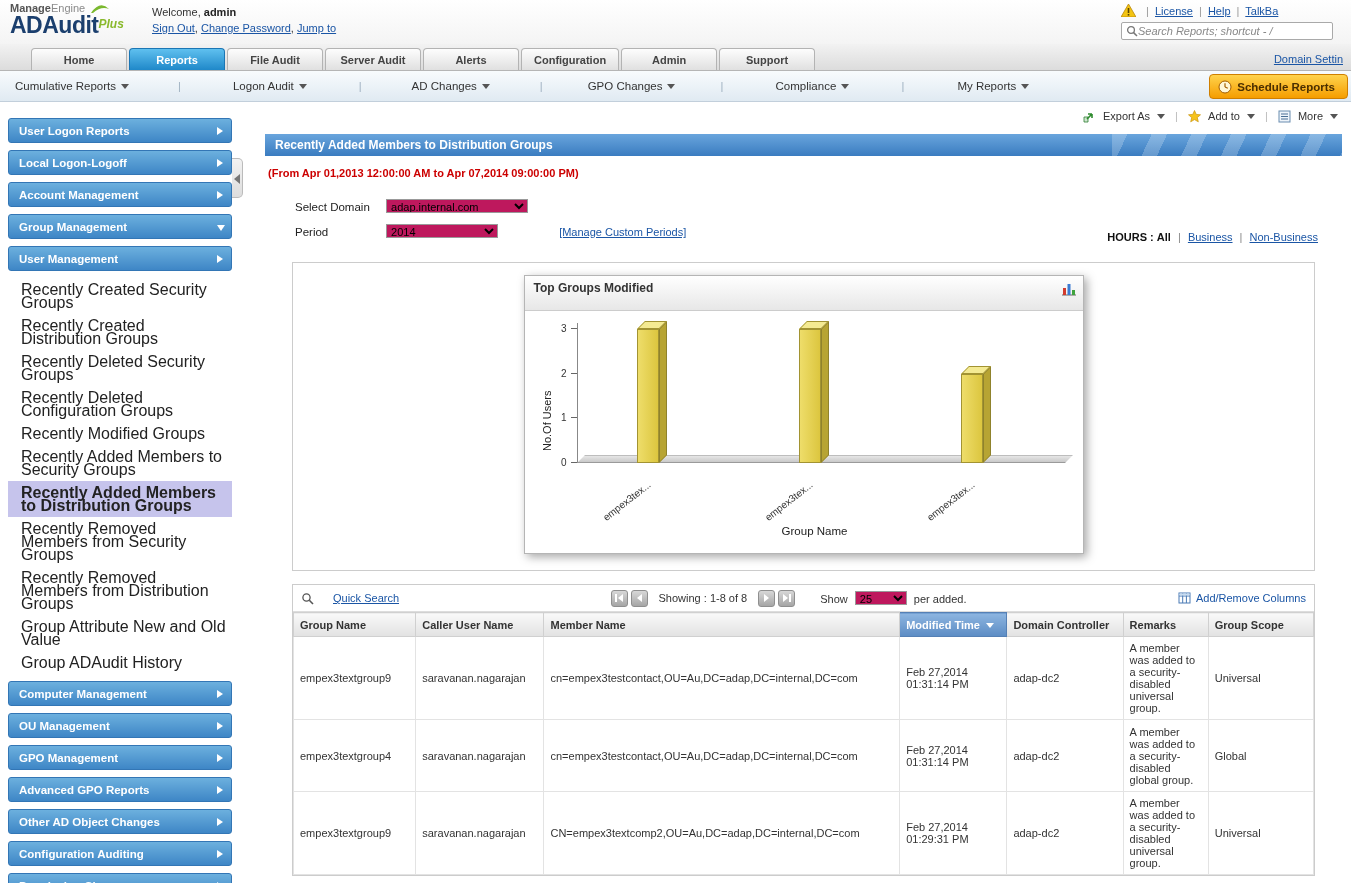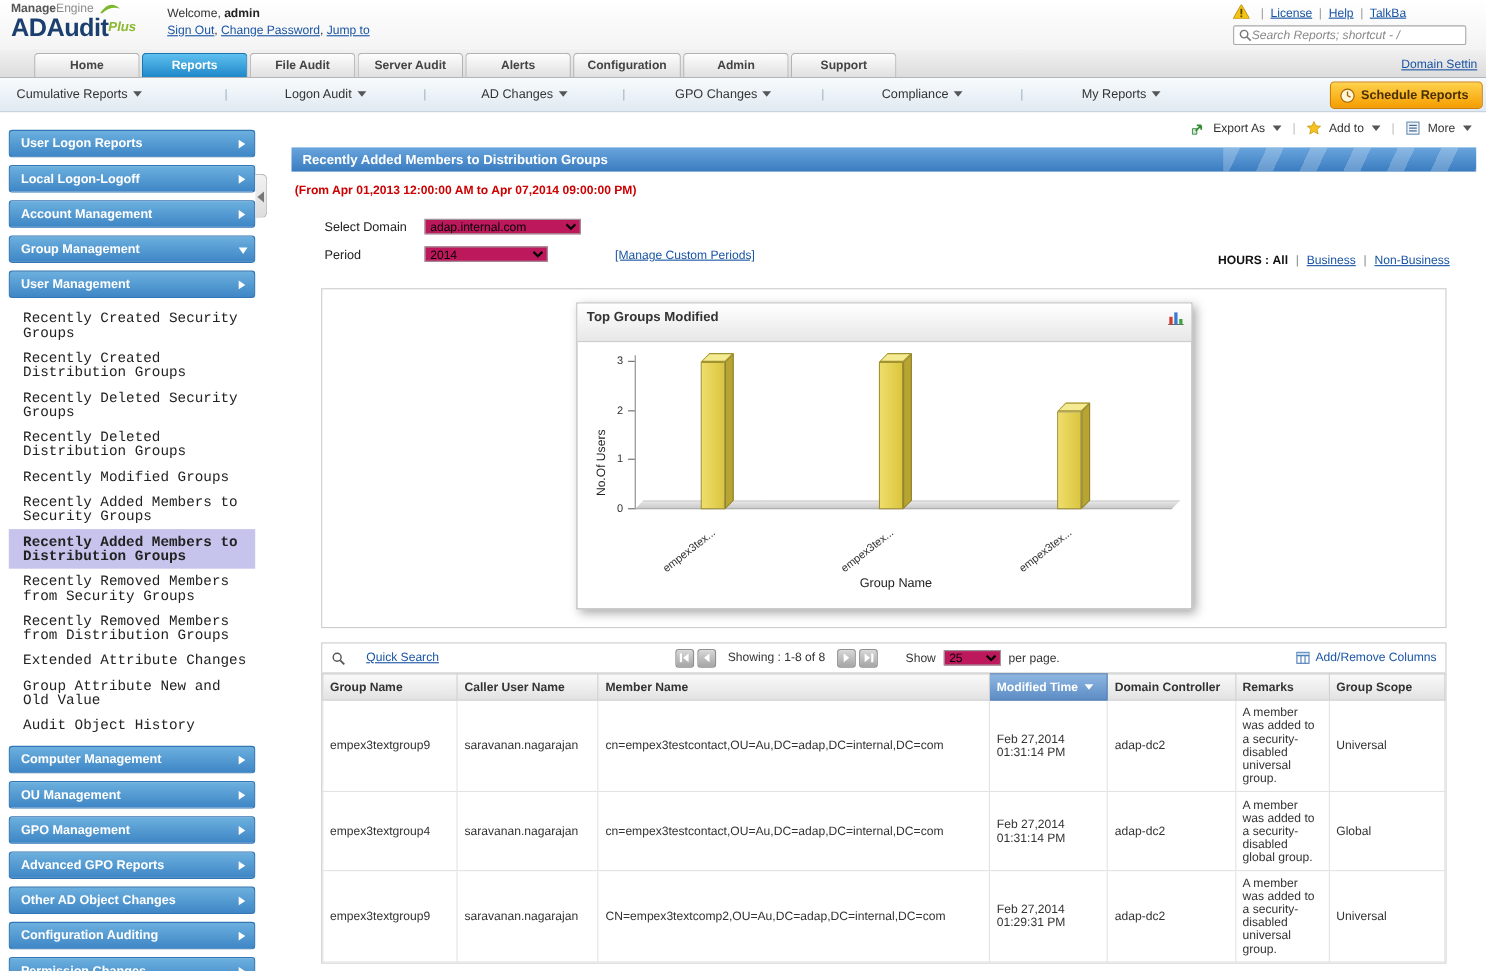--- a/index.html
+++ b/index.html
@@ -32,32 +32,32 @@
   
   .tabbar { position:absolute; top:44px; left:0; right:0; height:27px; background:linear-gradient(#f2f2f2,#dcdcdc); border-bottom:1px solid #b5b5b5; }
   .tabs { position:absolute; left:8px; bottom:0; display:flex;margin-left:23px; }
   .tab { min-width:96px; text-align:center; padding:5px 12px 4px; margin-right:2px; background:linear-gradient(#fdfdfd,#e0e0e0); border:1px solid #b3b3b3; border-bottom:none; border-radius:4px 4px 0 0; font-weight:bold; color:#444; cursor:pointer; }
   .tab.active { background:linear-gradient(#5fc0ef,#1f88c9); color:#fff; border-color:#1b76b4; }
   .domain-settings { position:absolute; right:8px; bottom:5px; font-size:11px; }
 
   
   .subnav { position:absolute; top:71px; left:0; right:0; height:31px; background:linear-gradient(#f8fbfd,#e0eaf2); border-bottom:1px solid #c2cfdb; display:flex; align-items:center; }
   .subnav-item { width:178px; text-align:center; color:#333; font-size:11.5px; cursor:pointer; white-space:nowrap; }
-  .subnav-item:first-child { width:204px; text-align:left; padding-left:15px; }
+  .subnav-item:first-child { width:178px; text-align:left; padding-left:15px; }
   .vsep { color:#9fb0c0; }
   .caret-dark { display:inline-block; width:0; height:0; border-left:4px solid transparent; border-right:4px solid transparent; border-top:5px solid #555; margin-left:5px; vertical-align:1px; }
   .schedule-btn { position:absolute; right:3px; top:3px; height:25px; display:flex; align-items:center; gap:5px; padding:0 12px 0 8px; background:linear-gradient(#ffd34d,#f59d00); border:1px solid #cf7f00; border-radius:4px; font-weight:bold; font-size:11.5px; color:#4a2f00; cursor:pointer; font-family:"Liberation Sans",sans-serif; }
 
   
   .sidebar { position:absolute; left:8px; top:118px; width:224px; }
   .side-section { position:relative; height:25px; line-height:25px; margin-bottom:7px; padding:0 8px 0 10px; background:linear-gradient(#6cb0de,#3e86c6); border:1px solid #3376b5; border-radius:3px; color:#fff; font-weight:bold; font-size:11.5px; cursor:pointer; }
   .arr-r { position:absolute; right:8px; top:8px; width:0; height:0; border-left:6px solid #fff; border-top:4px solid transparent; border-bottom:4px solid transparent; }
   .arr-d { position:absolute; right:6px; top:10px; width:0; height:0; border-top:6px solid #fff; border-left:4px solid transparent; border-right:4px solid transparent; }
   .side-sub-list { margin:1px 0 7px; }
-  .side-sub { padding:5px 6px 5px 13px; font-size:13px; line-height:13px; color:#222; cursor:pointer;font-family:Liberation Mono, monospace; }
+  .side-sub { padding:5px 6px 5px 13px; font-size:16px; line-height:13px; color:#222; cursor:pointer; }
   .side-sub.selected { background:#c6c4ec; font-weight:bold; }
   .collapse-handle { position:absolute; left:232px; top:158px; width:11px; height:40px; background:linear-gradient(#f2f2f2,#dddddd); border:1px solid #bbb; border-left:none; border-radius:0 5px 5px 0; cursor:pointer; }
   .collapse-handle i { position:absolute; left:2px; top:15px; width:0; height:0; border-right:6px solid #777; border-top:5px solid transparent; border-bottom:5px solid transparent; }
 
   
   .main { position:absolute; left:265px; top:102px; right:9px; bottom:0; }
   .actions { text-align:right; padding:8px 4px 6px; font-size:11px; }
   .action { cursor:pointer; color:#333; white-space:nowrap; }
   .action .lbl { margin:0 2px 0 4px; }
   .actions .sep { color:#bbb; margin:0 7px; }
@@ -212,29 +212,28 @@
     <div class="side-section"><span>User Logon Reports</span><i class="arr-r"></i></div>
     <div class="side-section"><span>Local Logon-Logoff</span><i class="arr-r"></i></div>
     <div class="side-section"><span>Account Management</span><i class="arr-r"></i></div>
     <div class="side-section"><span>Group Management</span><i class="arr-d"></i></div>
     <div class="side-section"><span>User Management</span><i class="arr-r"></i></div>
 
     <div class="side-sub-list">
       <div class="side-sub">Recently Created Security Groups</div>
       <div class="side-sub">Recently Created Distribution Groups</div>
       <div class="side-sub">Recently Deleted Security Groups</div>
-      <div class="side-sub">Recently Deleted Distribution Groups</div>
+      <div class="side-sub">Recently Deleted Configuration Groups</div>
       <div class="side-sub">Recently Modified Groups</div>
       <div class="side-sub">Recently Added Members to Security Groups</div>
       <div class="side-sub selected">Recently Added Members to Distribution Groups</div>
       <div class="side-sub">Recently Removed Members from Security Groups</div>
       <div class="side-sub">Recently Removed Members from Distribution Groups</div>
-      <div class="side-sub">Extended Attribute Changes</div>
       <div class="side-sub">Group Attribute New and Old Value</div>
-      <div class="side-sub">Audit Object History</div>
+      <div class="side-sub">Group ADAudit History</div>
     </div>
 
     <div class="side-section"><span>Computer Management</span><i class="arr-r"></i></div>
     <div class="side-section"><span>OU Management</span><i class="arr-r"></i></div>
     <div class="side-section"><span>GPO Management</span><i class="arr-r"></i></div>
     <div class="side-section"><span>Advanced GPO Reports</span><i class="arr-r"></i></div>
     <div class="side-section"><span>Other AD Object Changes</span><i class="arr-r"></i></div>
     <div class="side-section"><span>Configuration Auditing</span><i class="arr-r"></i></div>
     <div class="side-section"><span>Permission Changes</span><i class="arr-r"></i></div>
     <div class="side-section"><span>DNS Select</span><i class="arr-r"></i></div>
@@ -368,21 +367,21 @@
           <span class="pgbtn">
               <i class="tri-r"></i>
             </span>
           <span class="pgbtn">
               <i class="tri-r"></i>
               <i class="pipebar"></i>
             </span>
           <span class="show-group">
             <span>Show</span>
             <select><option>25</option></select>
-            <span>per page.</span>
+            <span>per added.</span>
           </span>
         </div>
         <span class="addrem">
           <svg width="14" height="13" viewBox="0 0 14 13">
               <rect x="1" y="1" width="11" height="10" fill="#fff" stroke="#4a7bb5" stroke-width="1"></rect>
               <line x1="1" y1="4" x2="12" y2="4" stroke="#4a7bb5" stroke-width="1"></line>
               <line x1="4.7" y1="1" x2="4.7" y2="11" stroke="#4a7bb5" stroke-width="1"></line>
               <line x1="8.4" y1="1" x2="8.4" y2="11" stroke="#4a7bb5" stroke-width="1"></line>
               <rect x="1.5" y="1.5" width="10" height="2" fill="#c8dcf0"></rect>
             </svg>

